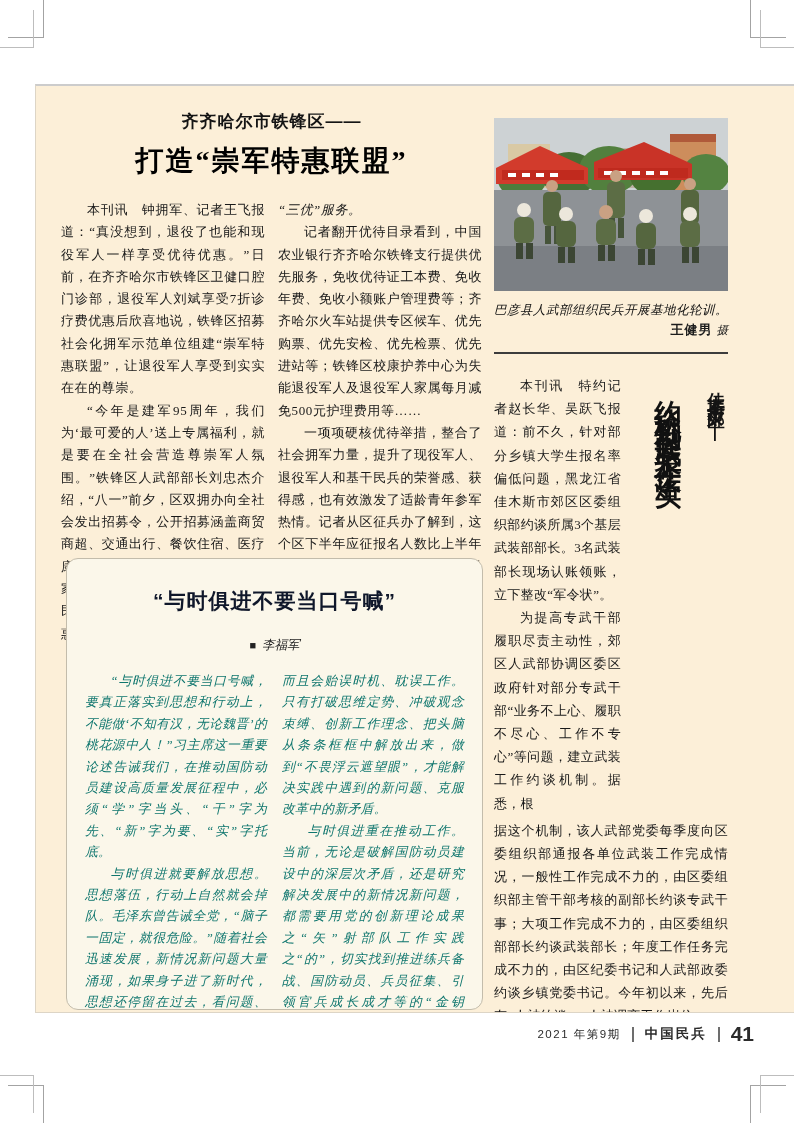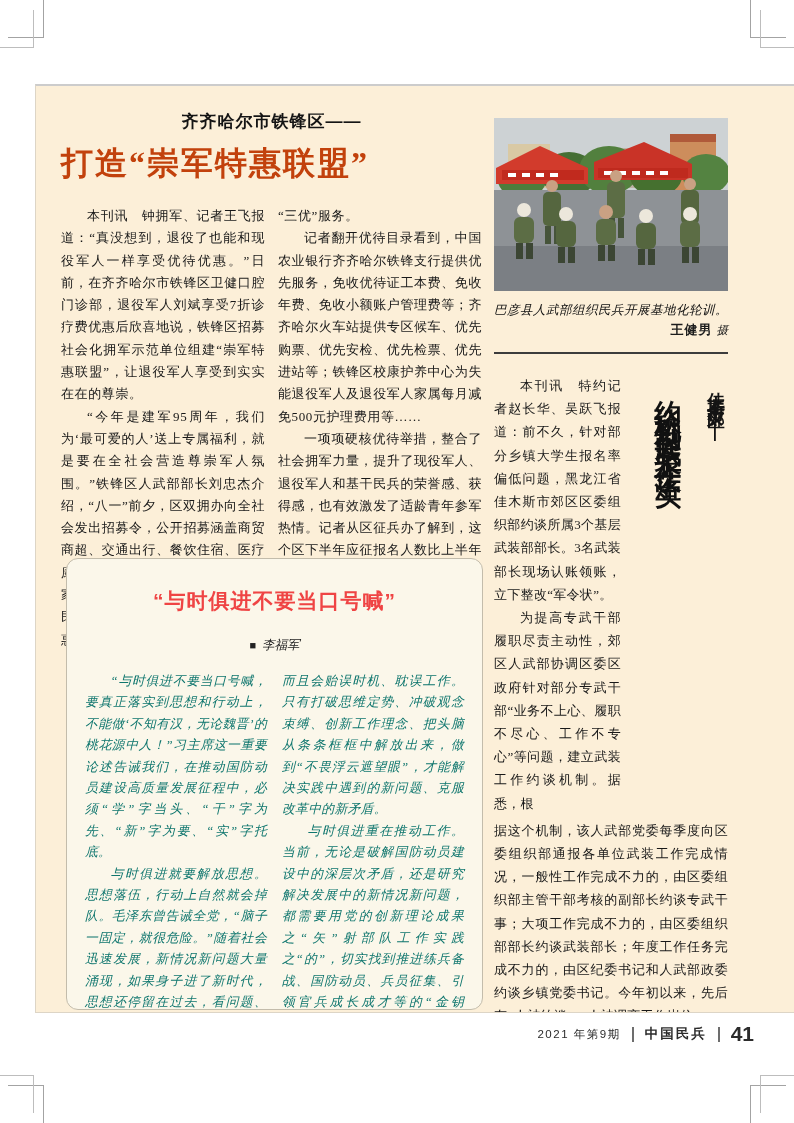--- a/index.html
+++ b/index.html
@@ -15,27 +15,27 @@
   .bl-b{left:0;bottom:10px;width:33px;height:37px;border-right:1px solid #bdbdbd;border-top:1px solid #bdbdbd;}
   .br-a{right:8px;bottom:0;width:35px;height:37px;border-left:1px solid #a3a3a3;border-top:1px solid #a3a3a3;}
   .br-b{right:0;bottom:10px;width:33px;height:37px;border-left:1px solid #bdbdbd;border-top:1px solid #bdbdbd;}
   
   .page{position:absolute;left:35px;top:84px;width:788px;height:929px;background:#fcefd8;
         border:1px solid #ddd5c6;border-top:2px solid #cccccc;box-sizing:border-box;overflow:hidden;}
   
   .art1{position:absolute;left:25px;top:24px;width:421px;}
   .kicker{font-family:"Liberation Sans","DejaVu Sans",sans-serif;font-weight:bold;
           font-size:17px;text-align:center;letter-spacing:1px;color:#141414;}
-  .headline{font-size:32px;font-weight:900;text-align:left;color:#c2410c;
+  .headline{font-size:28px;font-weight:900;text-align:center;color:#000000;
             letter-spacing:2px;margin-top:9px;font-family:"Liberation Serif",serif;}
   .cols{display:flex;gap:13px;margin-top:19px;}
   .col{flex:1 1 0;min-width:0;}
   .bodytext p{margin:0;font-size:13px;line-height:22.3px;letter-spacing:0.6px;
               text-align:justify;text-indent:2em;color:#181818;}
-  .bodytext p.cont{text-indent:0;}
+  .bodytext p.cont{text-indent:0;font-style:italic;}
   
   .photo-block{position:absolute;left:458px;top:32px;width:234px;}
   .photo-frame{width:234px;height:173px;display:block;background:#cdd2d4;}
   .caption{margin-top:9px;font-size:12.5px;line-height:20px;font-style:italic;color:#101010;letter-spacing:0.5px;}
   .credit{text-align:right;margin-top:1px;padding-right:0;font-size:12px;}
   .credit .nm{font-style:normal;font-family:"Liberation Sans",sans-serif;font-weight:bold;font-size:13px;letter-spacing:1px;}
   .credit .sx{font-style:italic;font-size:11.5px;margin-left:4px;}
   .rule{margin-top:13px;height:2px;background:#3c3c3c;}
   
   .art2{position:absolute;left:458px;top:288px;width:234px;}
@@ -46,21 +46,21 @@
   .vtitles{margin-left:auto;writing-mode:vertical-rl;height:380px;padding-top:4px;}
   .vkicker{font-family:"Liberation Sans","DejaVu Sans",sans-serif;font-weight:bold;font-size:17.5px;
            letter-spacing:4px;margin-left:18px;color:#141414;}
   .vmain{font-family:"Liberation Sans","DejaVu Sans",sans-serif;font-weight:bold;font-size:27px;
          letter-spacing:8px;color:#111;}
   .art2-wide{margin-top:4px;}
   
   .box{position:absolute;left:30px;top:472px;width:417px;height:452px;box-sizing:border-box;
        background:#fbf7ea;border:1px solid #c3bcab;border-radius:12px;padding:16px 18px;overflow:hidden;}
   .box-title{font-family:"Liberation Sans","DejaVu Sans",sans-serif;font-weight:bold;font-size:21px;
-             text-align:center;letter-spacing:1px;margin-top:12px;color:#ef4444;}
+             text-align:center;letter-spacing:1px;margin-top:12px;color:#0f172a;}
   .byline{text-align:center;margin-top:22px;font-size:12.5px;font-style:italic;color:#222;}
   .byline .sq{font-style:normal;font-size:11px;margin-right:6px;}
   .box-cols{display:flex;gap:15px;margin-top:17px;}
   .box-cols .col p{margin:0;font-size:12.8px;line-height:21.4px;font-style:italic;
                    letter-spacing:0.3px;text-align:justify;text-indent:2em;color:#0f766e;}
   .box-cols .col p.cont{text-indent:0;}
   
   .footer{position:absolute;top:1022px;right:40px;display:flex;align-items:center;gap:11px;
           font-family:"Liberation Sans","DejaVu Sans",sans-serif;color:#2b2b2b;}
   .f-issue{font-size:11.5px;letter-spacing:1.5px;}

